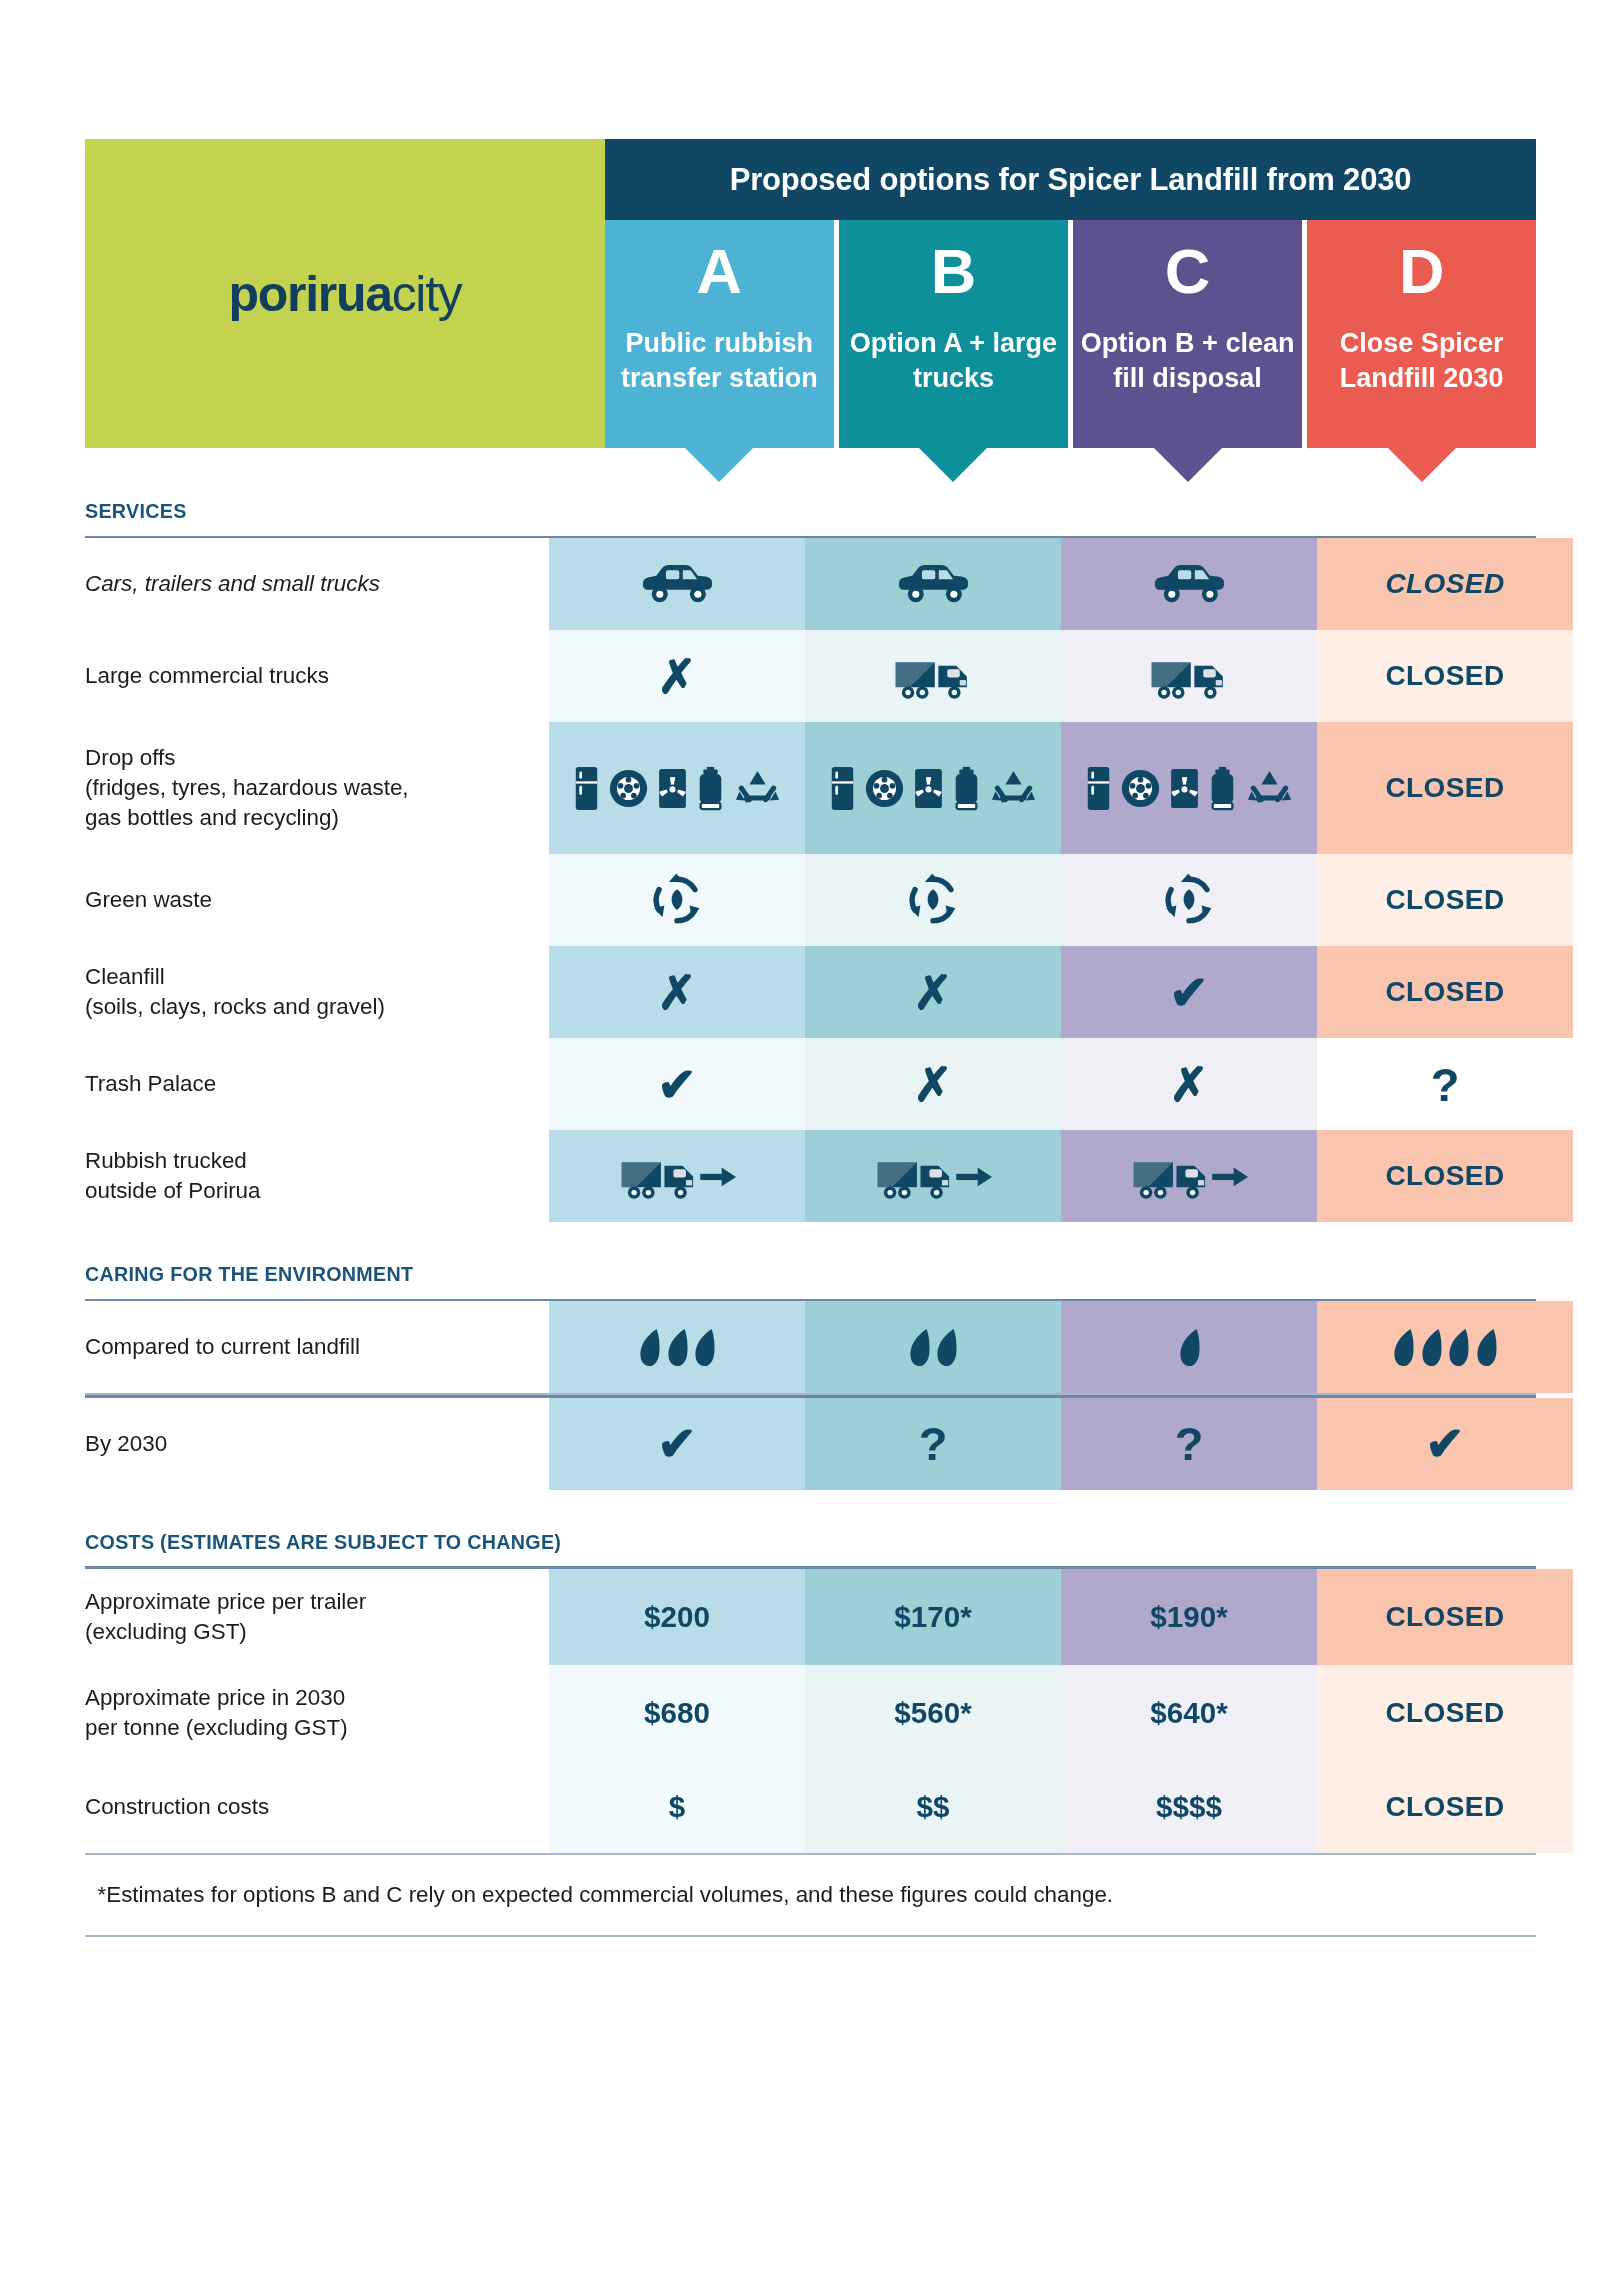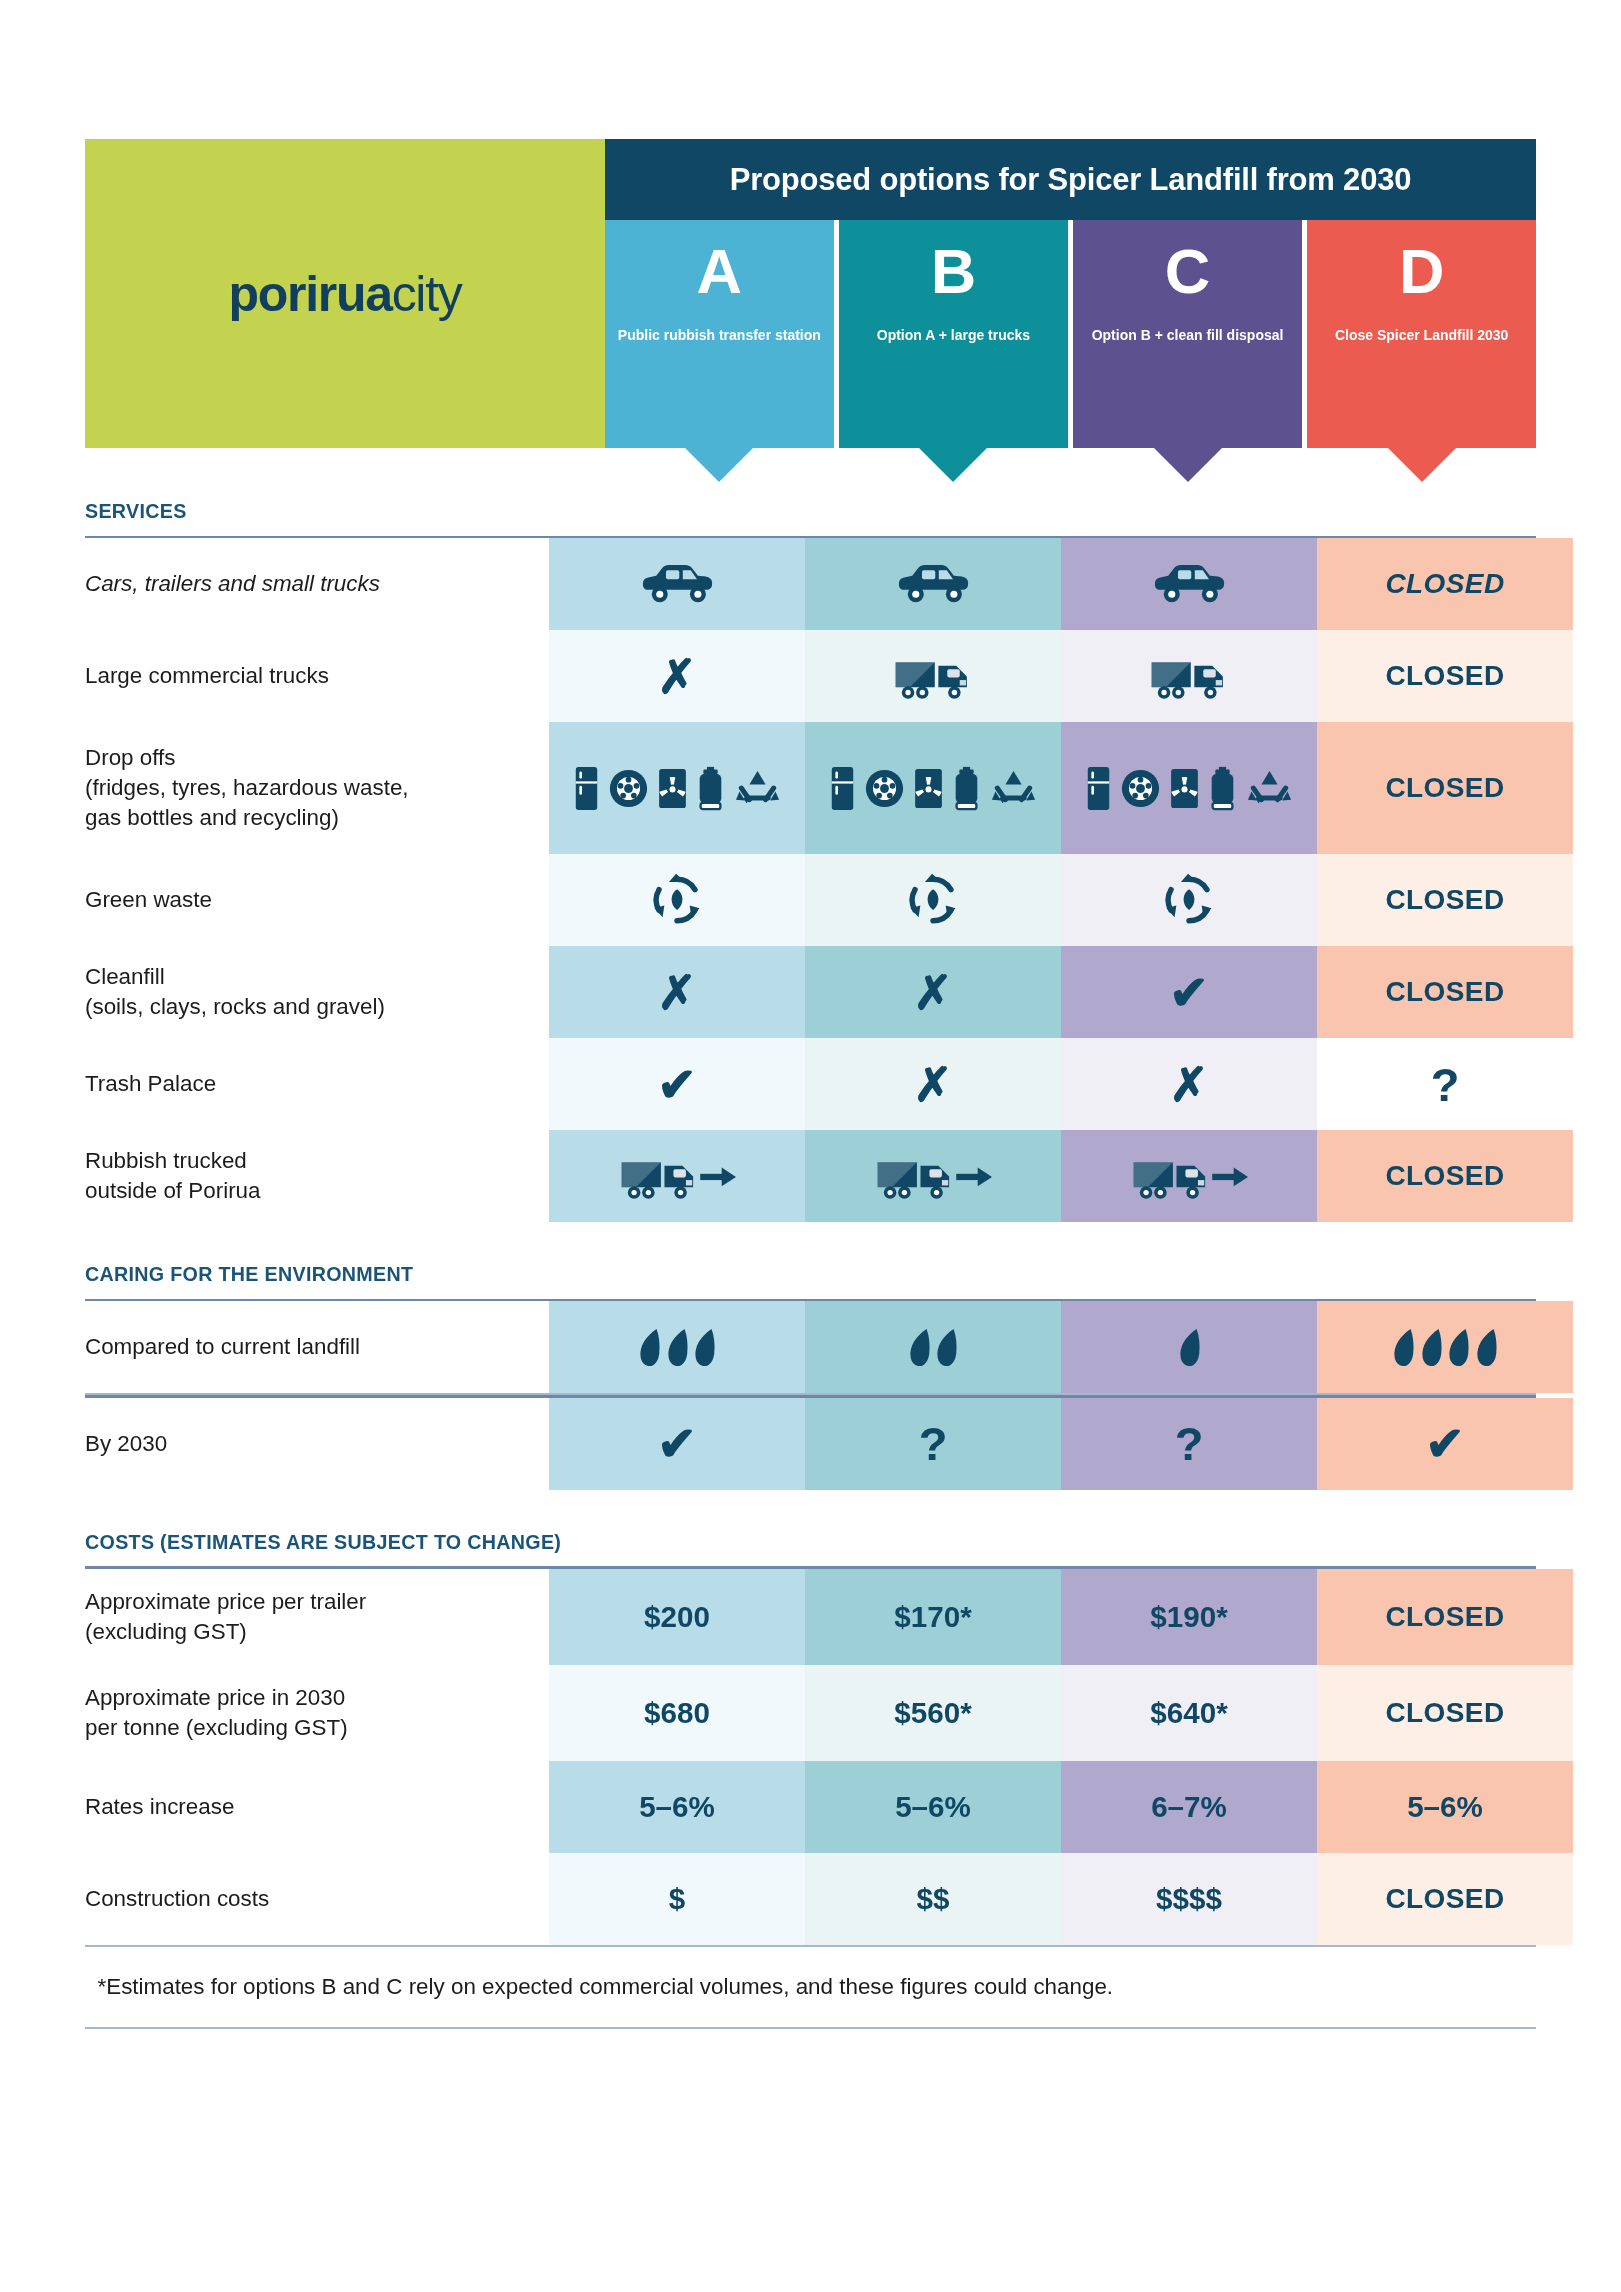--- a/index.html
+++ b/index.html
@@ -33,21 +33,21 @@
     background: #0f4765; height: 81px;
     display: flex; align-items: center; justify-content: center;
   }
   .title-bar span {
     color: #ffffff; font-size: 31px; font-weight: 700; letter-spacing: -0.2px;
   }
   .opt-row { display: flex; flex: 1; gap: 5.4px; }
   .opt-col { flex: 1; position: relative; display: flex; flex-direction: column;
              align-items: center; justify-content: flex-start; padding-top: 19.7px; }
   .opt-letter { color: #fff; font-size: 63px; font-weight: 700; line-height: 1; }
-  .opt-desc { color: #fff; font-size: 14px; font-weight: 700; text-align: center;
+  .opt-desc { color: #fff; font-size: 27px; font-weight: 700; text-align: center;
               line-height: 1.32; margin-top: 23px; padding: 0 7.2px; }
   .tab-arrow {
     position: absolute; left: 50%; transform: translateX(-50%);
     bottom: -34px; width: 0; height: 0;
     border-left: 34px solid transparent; border-right: 34px solid transparent;
     border-top: 34px solid currentColor;
   }
 
   
   .section-label {
@@ -815,45 +815,20 @@
             </div>
           </td>
           <td class="val-cell" style="background: rgb(253, 238, 230);">
             <div style="height: 96px;">
               <span class="closed-txt">CLOSED</span>
             </div>
           </td>
         </tr>
         <tr style="height: 92px;">
           <td class="label-cell">
-            <div>Rates increase</div>
-          </td>
-          <td class="val-cell" style="background: rgb(184, 220, 232);">
-            <div style="height: 92px;">
-              <span class="money-txt">5–6%</span>
-            </div>
-          </td>
-          <td class="val-cell" style="background: rgb(156, 207, 214);">
-            <div style="height: 92px;">
-              <span class="money-txt">5–6%</span>
-            </div>
-          </td>
-          <td class="val-cell" style="background: rgb(176, 168, 205);">
-            <div style="height: 92px;">
-              <span class="money-txt">6–7%</span>
-            </div>
-          </td>
-          <td class="val-cell" style="background: rgb(249, 197, 174);">
-            <div style="height: 92px;">
-              <span class="money-txt">5–6%</span>
-            </div>
-          </td>
-        </tr>
-        <tr style="height: 92px;">
-          <td class="label-cell">
             <div>Construction costs</div>
           </td>
           <td class="val-cell" style="background: rgb(242, 249, 252);">
             <div style="height: 92px;">
               <span class="money-txt">$</span>
             </div>
           </td>
           <td class="val-cell" style="background: rgb(234, 244, 245);">
             <div style="height: 92px;">
               <span class="money-txt">$$</span>

